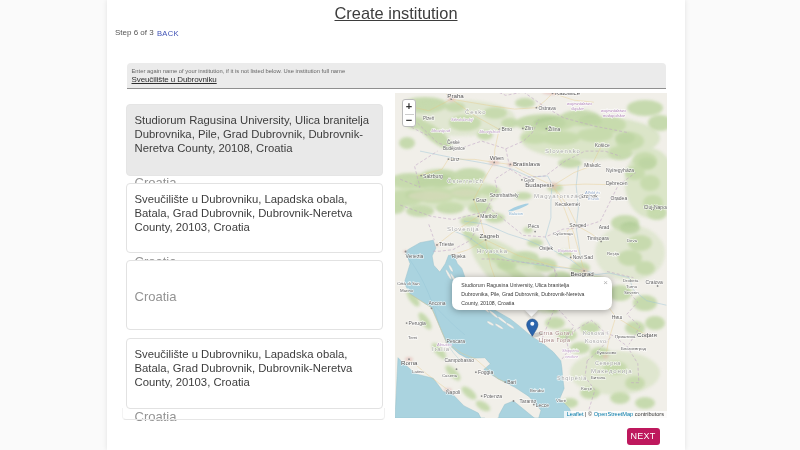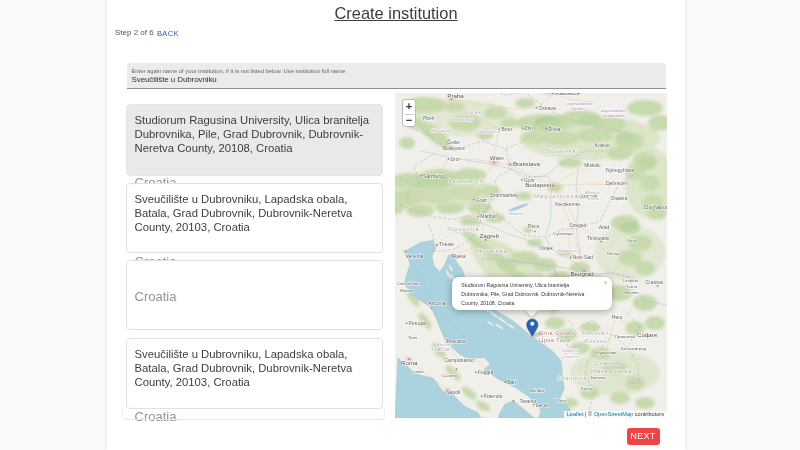--- a/index.html
+++ b/index.html
@@ -4,45 +4,45 @@
 <style>
   * { margin:0; padding:0; box-sizing:border-box; }
   html,body { width:800px; height:450px; background:#fafafa; font-family:"Liberation Sans",sans-serif; overflow:hidden; }
   #card { position:absolute; left:107px; top:0; width:578px; height:450px; background:#fff; box-shadow:0 0 5px rgba(0,0,0,0.10); }
   .abs { position:absolute; }
   #title { left:107px; width:578px; top:4px; text-align:center; font-size:16.4px; color:#3d3d3d;text-decoration:underline; }
   #step { left:115px; top:28px; font-size:8px; color:#555; }
   #back { left:157px; top:28.5px; font-size:7.6px; color:#3f51b5; letter-spacing:0.3px; }
   #field { left:126.5px; top:63px; width:539px; height:25.5px; background:#ebebeb; border-bottom:1px solid #8f8f8f; border-radius:4px 4px 0 0; }
   #flabel { left:131.5px; top:67.5px; font-size:5.8px; color:#666; }
-  #fvalue { left:131.5px; top:75px; font-size:8px; letter-spacing:-0.1px; color:#2e2e2e; }
+  #fvalue { left:131.5px; top:75px; font-size:8px; letter-spacing:-0.1px; color:#2e2e2e;text-decoration:underline; }
   .item { left:125.5px; width:257px; background:#fff; border:1px solid #e2e2e2; border-radius:4px; padding:8px 8px 0 8px; }
   .item .main { font-size:11.3px; line-height:14px; color:#3d3d3d; white-space:nowrap; }
   .item .sub { font-size:13px; color:#939393; margin-top:20px; }
   #i1 { top:103.5px; height:72px; background:#e9e9e9; border-color:#e5e5e5; }
   #i2 { top:183px; height:69.5px; }
   #i3 { top:260px; height:69.5px; }
   #i4 { top:337.5px; height:71px; }
   #listend { left:122px; top:408px; width:263px; height:12px; border:1px solid #e6e6e6; border-top:none; border-radius:0 0 4px 4px; border-left-color:#f3f3f3; border-right-color:#f0f0f0; }
   #map { left:395px; top:93px; width:272px; height:325px; overflow:hidden; }
   #zoomctl { left:7px; top:6px; width:14px; height:28px; background:#fff; border:1px solid #bbb; border-radius:3px; z-index:30; }
   #zoomctl .zl { position:absolute; left:0; width:100%; text-align:center; font-weight:bold; color:#333; font-size:11px; line-height:13px; }
   #popup { left:56.8px; top:184px; width:160px; height:33px; background:#fff; border-radius:7px; box-shadow:0 1px 7px rgba(0,0,0,0.35); z-index:20; }
   #popup .ptext { position:absolute; left:9.5px; top:4.2px; font-size:5.2px; line-height:8.9px; color:#373737; white-space:nowrap; }
   #popup .pclose { position:absolute; right:4px; top:1px; font-size:8px; color:#b0b0b0; }
   #ptip { left:132.2px; top:213px; width:9px; height:9px; background:#fff; transform:rotate(45deg); box-shadow:1px 1px 4px rgba(0,0,0,0.2); z-index:19; }
   #attrib { right:0; bottom:0; height:7.5px; background:rgba(255,255,255,0.75); font-size:5.6px; line-height:7.5px; color:#333; padding:0 3px; z-index:30; }
   #attrib a { color:#0078a8; text-decoration:none; }
-  #next { left:626.5px; top:427.5px; width:33px; height:17px; background:#ef4444; border-radius:3px; color:#fff; font-size:9px; text-align:center; line-height:17px; letter-spacing:0.2px; }
+  #next { left:626.5px; top:427.5px; width:33px; height:17px; background:#be185d; border-radius:3px; color:#fff; font-size:9px; text-align:center; line-height:17px; letter-spacing:0.2px; }
 </style>
 </head>
 <body>
 <div id="card"></div>
 <div class="abs" id="title">Create institution</div>
-<div class="abs" id="step">Step 2 of 6</div>
+<div class="abs" id="step">Step 6 of 3</div>
 <div class="abs" id="back">BACK</div>
 <div class="abs" id="field"></div>
 <div class="abs" id="flabel">Enter again name of your institution, if it is not listed below. Use institution full name</div>
 <div class="abs" id="fvalue">Sveučilište u Dubrovniku</div>
 
 <div class="abs item" id="i1">
     <div class="main">Studiorum Ragusina University, Ulica branitelja<br>Dubrovnika, Pile, Grad Dubrovnik, Dubrovnik-<br>Neretva County, 20108, Croatia</div>
     <div class="sub">Croatia</div>
   </div>
 <div class="abs item" id="i2">

